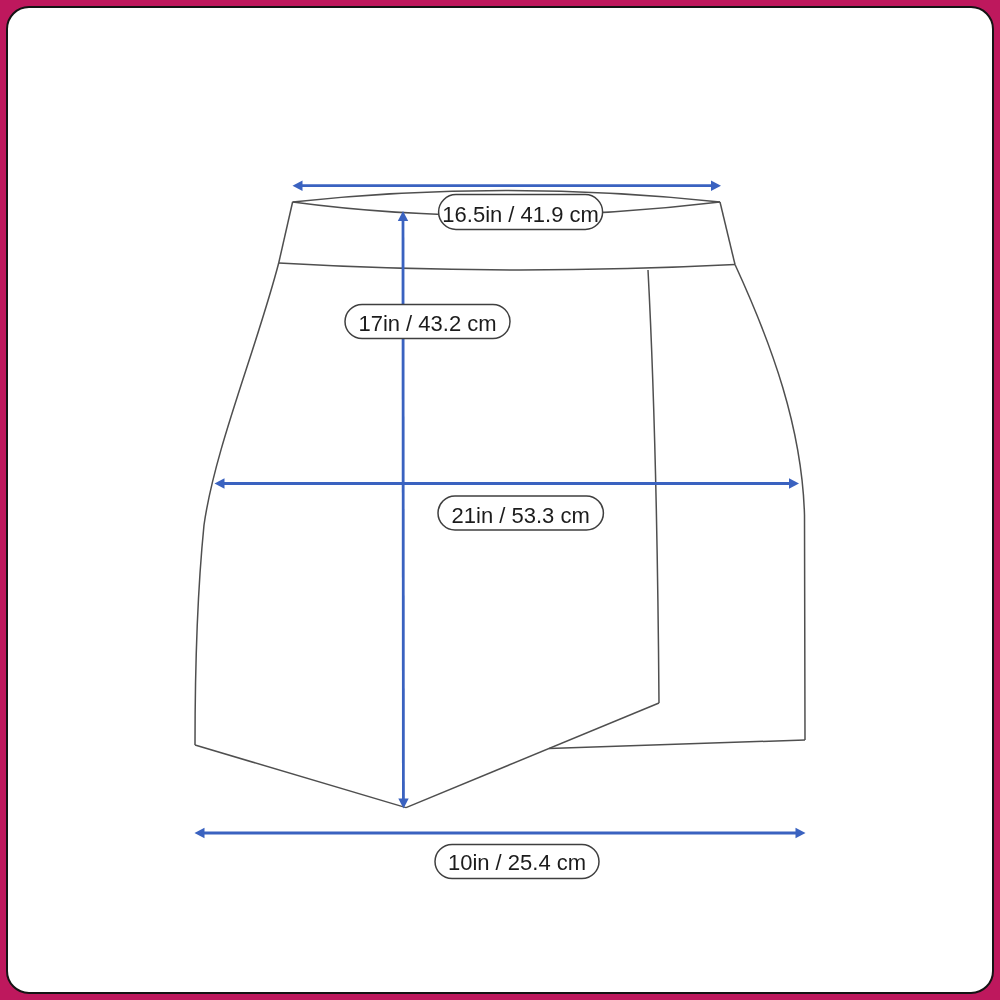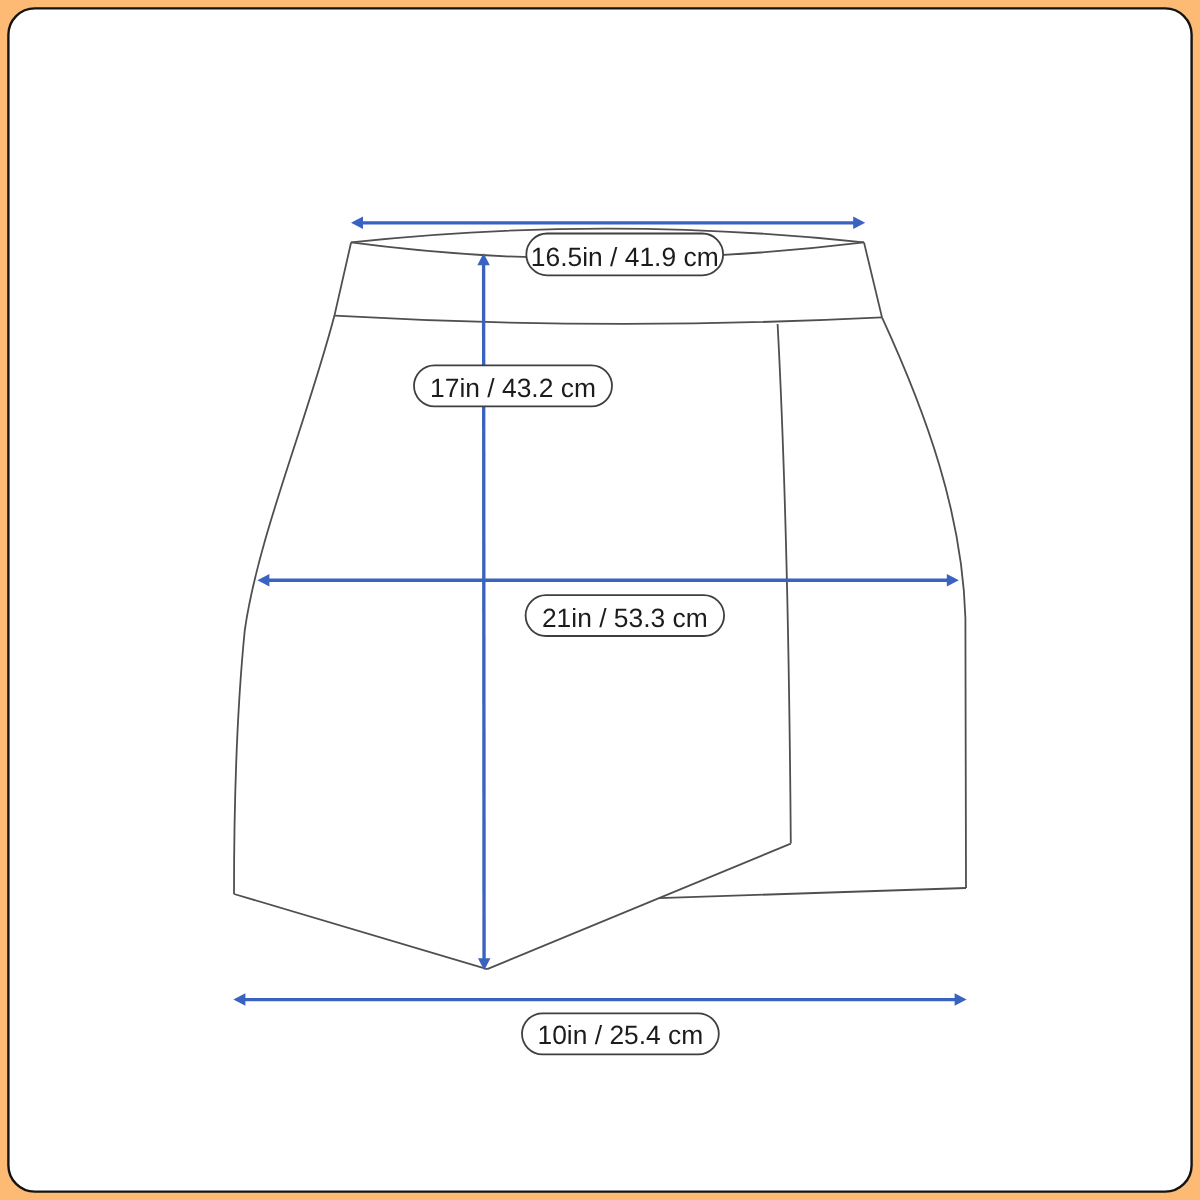--- a/index.html
+++ b/index.html
@@ -1,16 +1,16 @@
 <!DOCTYPE html>
 <html><head>
 <meta charset="utf-8">
 <style>
   html,body{margin:0;padding:0;background:#ffffff;}
-  #stage{position:relative;width:1000px;height:1000px;background:#fdba74;font-family:"Liberation Sans",sans-serif;}
+  #stage{position:relative;width:1000px;height:1000px;background:#be185d;font-family:"Liberation Sans",sans-serif;}
   svg{position:absolute;left:0;top:0;}
   .pilltext{font-family:"Liberation Sans",sans-serif;font-size:22px;fill:#1c1c1c;}
 </style>
 </head>
 <body>
 <div id="stage">
 <svg width="1000" height="1000" viewBox="0 0 1000 1000">
 
   <rect x="7" y="7" width="986" height="986" rx="22" ry="22" fill="#ffffff" stroke="#141414" stroke-width="2"></rect>
 

